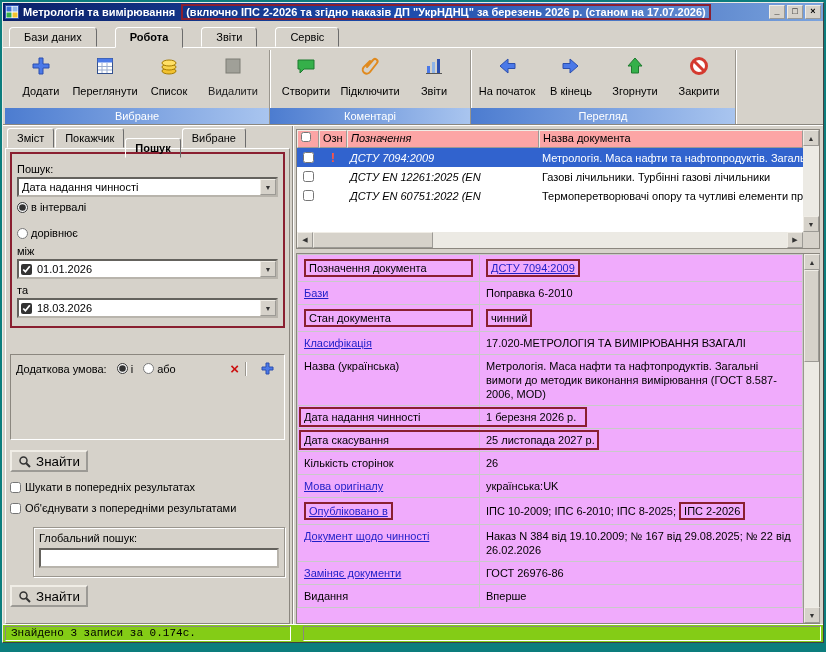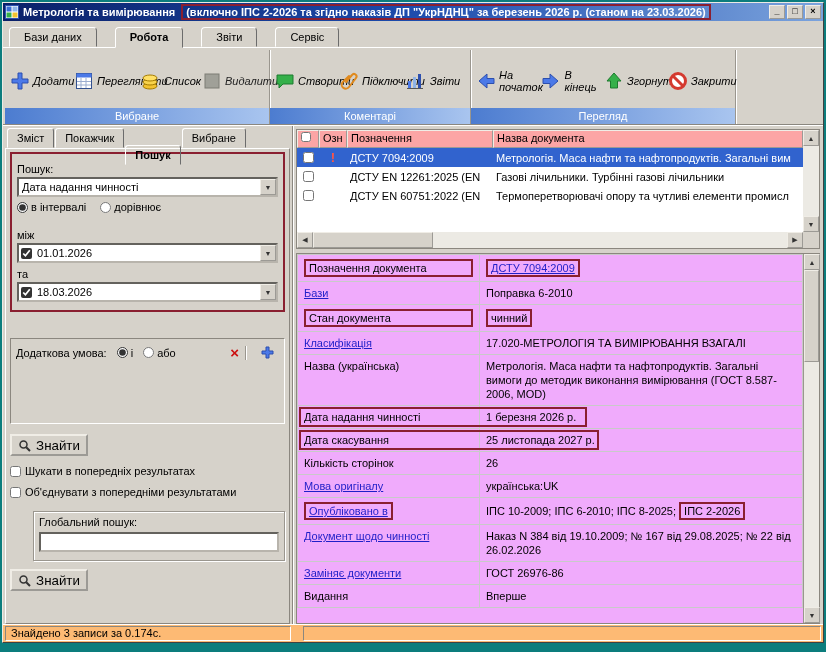--- a/index.html
+++ b/index.html
@@ -22,47 +22,47 @@
   .menubar { height:26px; display:flex; align-items:flex-end; padding:2px 0 0 6px; background:#d6d2ca;gap:16px; }
   .menu-tab { padding:3px 14px 3px; border:1px solid; border-color:#fff #6c6c6c #d6d2ca #fff;
     border-radius:4px 4px 0 0; margin-right:2px; background:#d6d2ca; }
   .menu-tab.active { font-weight:bold; padding-bottom:4px; position:relative; top:1px; }
 
   
   .toolbar { height:78px; border-top:1px solid #fff; border-bottom:1px solid #8b877f;
     display:flex; padding:2px 0 0 2px; background:#d6d2ca; }
   .tb-group { display:flex; flex-direction:column; border-right:1px solid #9a968e; box-shadow:1px 0 0 #fff; }
   .tb-buttons { flex:1; display:flex; padding:2px 4px 0; }
-  .tb-btn { width:64px; display:flex; flex-direction:row; align-items:center; gap:2px; padding-top:2px;font-style:italic; }
+  .tb-btn { width:64px; display:flex; flex-direction:column; align-items:center; gap:7px; padding-top:2px; }
   .tb-btn .ic { width:26px; height:24px; display:flex; align-items:center; justify-content:center; }
   .tb-caption { height:16px; line-height:16px; text-align:center; color:#fff;
     background:linear-gradient(to right,#4c7cd0,#a9c5ef); }
   .disabled-label { color:#222; }
 
   
   .main { flex:1; display:flex; min-height:0; border-top:1px solid #fff; }
 
   
   .left-panel { width:290px; flex:none; display:flex; flex-direction:column;
     border-right:1px solid #8b877f; box-shadow:1px 0 0 #fff; padding:2px 2px 0 2px; }
   .lp-tabs { display:flex; height:20px; padding-left:2px; }
   .lp-tab { padding:3px 9px; border:1px solid; border-color:#fff #6c6c6c #d6d2ca #fff;
     border-radius:3px 3px 0 0; margin-right:1px; }
-  .lp-tab.active { font-weight:bold; position:relative; top:17px; padding-bottom:4px;text-align:center; }
+  .lp-tab.active { font-weight:bold; position:relative; top:10px; padding-bottom:4px;text-align:center; }
   .lp-body { flex:1; border:1px solid #fff; border-right-color:#8b877f; border-bottom-color:#8b877f;
     padding:3px 4px; display:flex; flex-direction:column; min-height:0; overflow:hidden; }
 
   .search-annot { border:2px solid #8a1f30; padding:4px 5px 8px; }
   .fld-label { margin:5px 0 2px; }
   .combo { height:20px; display:flex; align-items:center; background:#fff; border:2px inset #b8b4ac; margin-bottom:4px; }
   .combo .txt { flex:1; padding:0 3px; white-space:nowrap; overflow:hidden; }
   .combo .drop { width:16px; height:100%; flex:none; background:#d6d2ca; border:1px outset #f0ede6;
     font-size:7px; display:flex; align-items:center; justify-content:center; color:#333; }
   .combo input[type=checkbox] { margin:0 2px; width:11px; height:11px; accent-color:#333; }
-  .radio-row { display:flex; gap:14px; margin:4px 0 16px; }
+  .radio-row { display:flex; gap:14px; margin:4px 0 6px;flex-direction:column; }
   label.opt { display:flex; align-items:center; gap:3px; }
   label.opt input { width:11px; height:11px; margin:0; accent-color:#333; }
 
   .spacer26 { height:26px; }
   .add-panel { border:1px solid; border-color:#8b877f #fff #fff #8b877f; height:86px; padding:6px 5px; }
   .add-row { display:flex; align-items:center; gap:10px; }
   .xbtn { color:#cc1111; font-weight:bold; font-size:15px; line-height:14px; padding:0 6px;
     border-right:1px solid #9a968e; box-shadow:1px 0 0 #fff; margin-left:auto; }
   .plusbtn { padding:0 4px; display:flex; align-items:center; }
 
@@ -76,21 +76,21 @@
     margin-top:4px; font-family:inherit; font-size:11px; padding:0 3px; }
 
   
   .right-panel { flex:1; min-width:0; display:flex; flex-direction:column; padding:3px 3px 0 3px; }
 
   .results { height:120px; flex:none; border:1px solid #8b877f; background:#fff; display:flex; flex-direction:column; }
   .res-main { flex:1; display:flex; min-height:0; }
   .res-table { flex:1; min-width:0; display:flex; flex-direction:column; overflow:hidden; }
   .res-header { display:flex; height:18px; flex:none; background:#fca5a5; }
   .rh { border:1px outset #f0ede6; padding:1px 3px; white-space:nowrap; overflow:hidden; flex:none; }
-  .c1 { width:22px; } .c2 { width:28px; } .c3 { width:146px; } .c4 { flex:1 1 auto; min-width:0; }
+  .c1 { width:22px; } .c2 { width:28px; } .c3 { width:192px;font-style:italic; } .c4 { flex:1 1 auto; min-width:0; }
   .res-row { display:flex; height:19px; align-items:center; flex:none; }
   .res-row .rc { padding:0 3px; white-space:nowrap; overflow:hidden; flex:none; display:flex; align-items:center; }
   .res-row .c4, .res-header .c4 { flex:1 1 auto; }
   .res-row.selected { background:#3163ce; color:#fff; }
   .res-row input { width:11px; height:11px; accent-color:#333; margin:0 auto; }
   .excl { color:#dd1111; font-weight:bold; font-size:13px; margin:0 auto; }
   .res-row.selected .excl { color:#ff5544; }
   .res-filler { flex:1; background:#fff; }
 
   .sbtn { width:16px; height:16px; flex:none; background:#d6d2ca; border:1px outset #f0ede6;
@@ -112,42 +112,42 @@
   .annot-box { border:2px solid #8a1f30; padding:0 3px; display:inline-block; }
   .annot-box.block { display:block; }
   .row-annot { position:absolute; left:1px; top:1px; bottom:1px; border:2px solid #8a1f30;
     pointer-events:none; z-index:3; }
   .vscroll { width:16px; flex:none; background:#eceae4; border-left:1px solid #9a968e; display:flex; flex-direction:column; }
   .vthumb { height:92px; background:#d6d2ca; border:1px outset #f0ede6; }
   .vfill { flex:1; }
 
   
   .statusbar { height:18px; flex:none; display:flex; align-items:center; gap:12px;
-    background:#fdba74; border-top:1px solid #fff; padding:1px 2px; }
+    background:#84cc16; border-top:1px solid #fff; padding:1px 2px;font-family:Liberation Mono, monospace; }
   .status-cell { height:15px; line-height:13px; padding:0 5px; border:1px solid; border-color:#8b877f #fff #fff #8b877f; }
   .status-cell.first { width:286px; flex:none; }
   .status-cell.rest { flex:1; }
 </style>
 </head>
 <body>
 
 <div class="window">
 
   <div class="titlebar">
     <span style="display:flex">
         <svg width="14" height="14">
           <rect width="13" height="13" x="0.5" y="0.5" fill="#fff" stroke="#2c4fae"></rect>
           <rect x="1.5" y="1.5" width="5" height="5" fill="#3b6fd4"></rect>
           <rect x="7.5" y="1.5" width="5" height="5" fill="#8fb4e8"></rect>
           <rect x="1.5" y="7.5" width="5" height="5" fill="#35b04a"></rect>
           <rect x="7.5" y="7.5" width="5" height="5" fill="#f2c230"></rect>
         </svg>
       </span>
     <span>Метрологія та вимірювання</span>
-    <span class="title-sub">(включно ІПС 2-2026 та згідно наказів ДП "УкрНДНЦ" за  березень 2026 р. (станом на  23.03.2026)</span>
+    <span class="title-sub">(включно ІПС 2-2026 та згідно наказів ДП "УкрНДНЦ" за  березень 2026 р. (станом на  17.07.2026)</span>
     <span class="win-btns">
       <span class="win-btn">_</span>
       <span class="win-btn">□</span>
       <span class="win-btn">×</span>
     </span>
   </div>
 
   <div class="menubar">
     <span class="menu-tab">Бази даних</span>
     <span class="menu-tab active">Робота</span>

